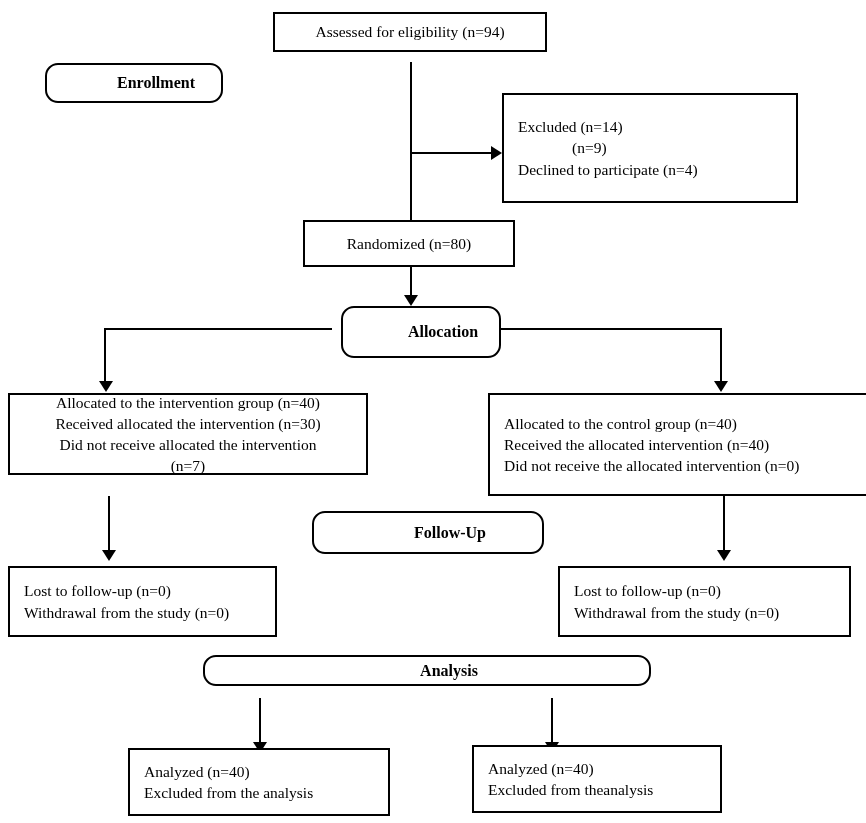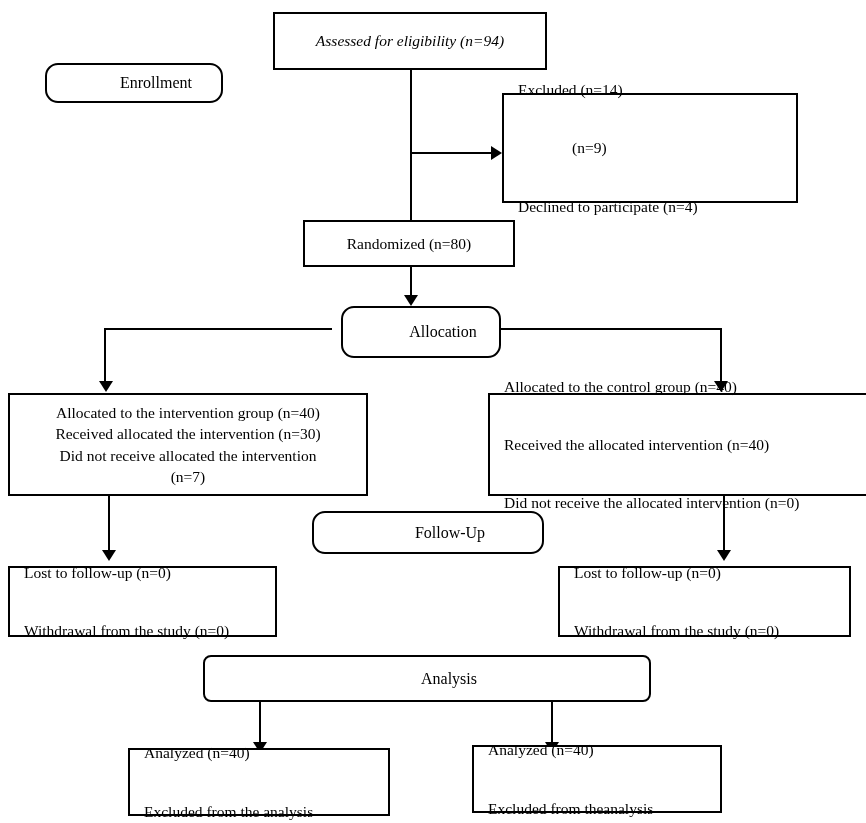--- a/index.html
+++ b/index.html
@@ -28,33 +28,32 @@
     font-size: 15.5px;
     line-height: 1.36;
     z-index: 5;
   }
   .box.rounded {
     border-radius: 13px;
     border-width: 2.5px;
   }
   .box.stage {
     align-items: center;
-    font-weight: normal;
+    font-weight: bold;
     font-size: 16px;
     padding-left: 44px;
   }
   .box.center {
     align-items: center;
     text-align: center;
   }
   .box.left {
     align-items: flex-start;
     text-align: left;
     padding-left: 14px;
-    gap: 37px;
   }
   .box .ln {
     display: block;
     white-space: pre;
   }
   
   .vline {
     position: absolute;
     width: 0;
     border-left: 2.5px solid #000000;
@@ -87,21 +86,21 @@
 </style>
 </head>
 <body>
 
 <div id="diagram">
 
   <div class="box rounded stage" style="left:45px; top:63px; width:178px; height:40px;">
     <span class="ln">Enrollment</span>
   </div>
 
-  <div class="box center" style="left:273px; top:12px; width:274px; height:58px;font-style:italic;">
+  <div class="box center" style="left:273px; top:12px; width:274px; height:40px;">
     <span class="ln">Assessed for eligibility (n=94)</span>
   </div>
 
   <div class="vline" style="left:410px; top:62px; height:158px;"></div>
 
   <div class="hline" style="left:410px; top:152px; width:82px;"></div>
   <div class="arrow-right" style="left:491px; top:146px;"></div>
 
   <div class="box left" style="left:502px; top:93px; width:296px; height:110px;">
     <span class="ln">Excluded (n=14)</span>
@@ -121,21 +120,21 @@
   </div>
 
   <div class="hline" style="left:104px; top:328px; width:228px;"></div>
   <div class="vline" style="left:104px; top:328px; height:54px;"></div>
   <div class="arrow-down" style="left:99px; top:381px;"></div>
 
   <div class="hline" style="left:488px; top:328px; width:234px;"></div>
   <div class="vline" style="left:720px; top:328px; height:54px;"></div>
   <div class="arrow-down" style="left:714px; top:381px;"></div>
 
-  <div class="box center" style="left:8px; top:393px; width:360px; height:103px;">
+  <div class="box center" style="left:8px; top:393px; width:360px; height:82px;">
     <span class="ln">Allocated to the intervention group (n=40)</span>
     <span class="ln">Received allocated the intervention (n=30)</span>
     <span class="ln">Did not receive allocated the intervention</span>
     <span class="ln">(n=7)</span>
   </div>
 
   <div class="box left" style="left:488px; top:393px; width:438px; height:103px;">
     <span class="ln">Allocated to the control group (n=40)</span>
     <span class="ln">Received the allocated intervention (n=40)</span>
     <span class="ln">Did not receive the allocated intervention (n=0)</span>
@@ -154,21 +153,21 @@
   <div class="box left" style="left:8px; top:566px; width:269px; height:71px;">
     <span class="ln">Lost to follow-up (n=0)</span>
     <span class="ln">Withdrawal from the study (n=0)</span>
   </div>
 
   <div class="box left" style="left:558px; top:566px; width:293px; height:71px;">
     <span class="ln">Lost to follow-up (n=0)</span>
     <span class="ln">Withdrawal from the study (n=0)</span>
   </div>
 
-  <div class="box rounded stage" style="left:203px; top:655px; width:448px; height:47px;border-radius:8px;">
+  <div class="box rounded stage" style="left:203px; top:655px; width:448px; height:31px;">
     <span class="ln">Analysis</span>
   </div>
 
   <div class="vline" style="left:259px; top:698px; height:45px;"></div>
   <div class="arrow-down" style="left:253px; top:742px;"></div>
 
   <div class="vline" style="left:551px; top:698px; height:45px;"></div>
   <div class="arrow-down" style="left:545px; top:742px;"></div>
 
   <div class="box left" style="left:128px; top:748px; width:262px; height:68px;">

